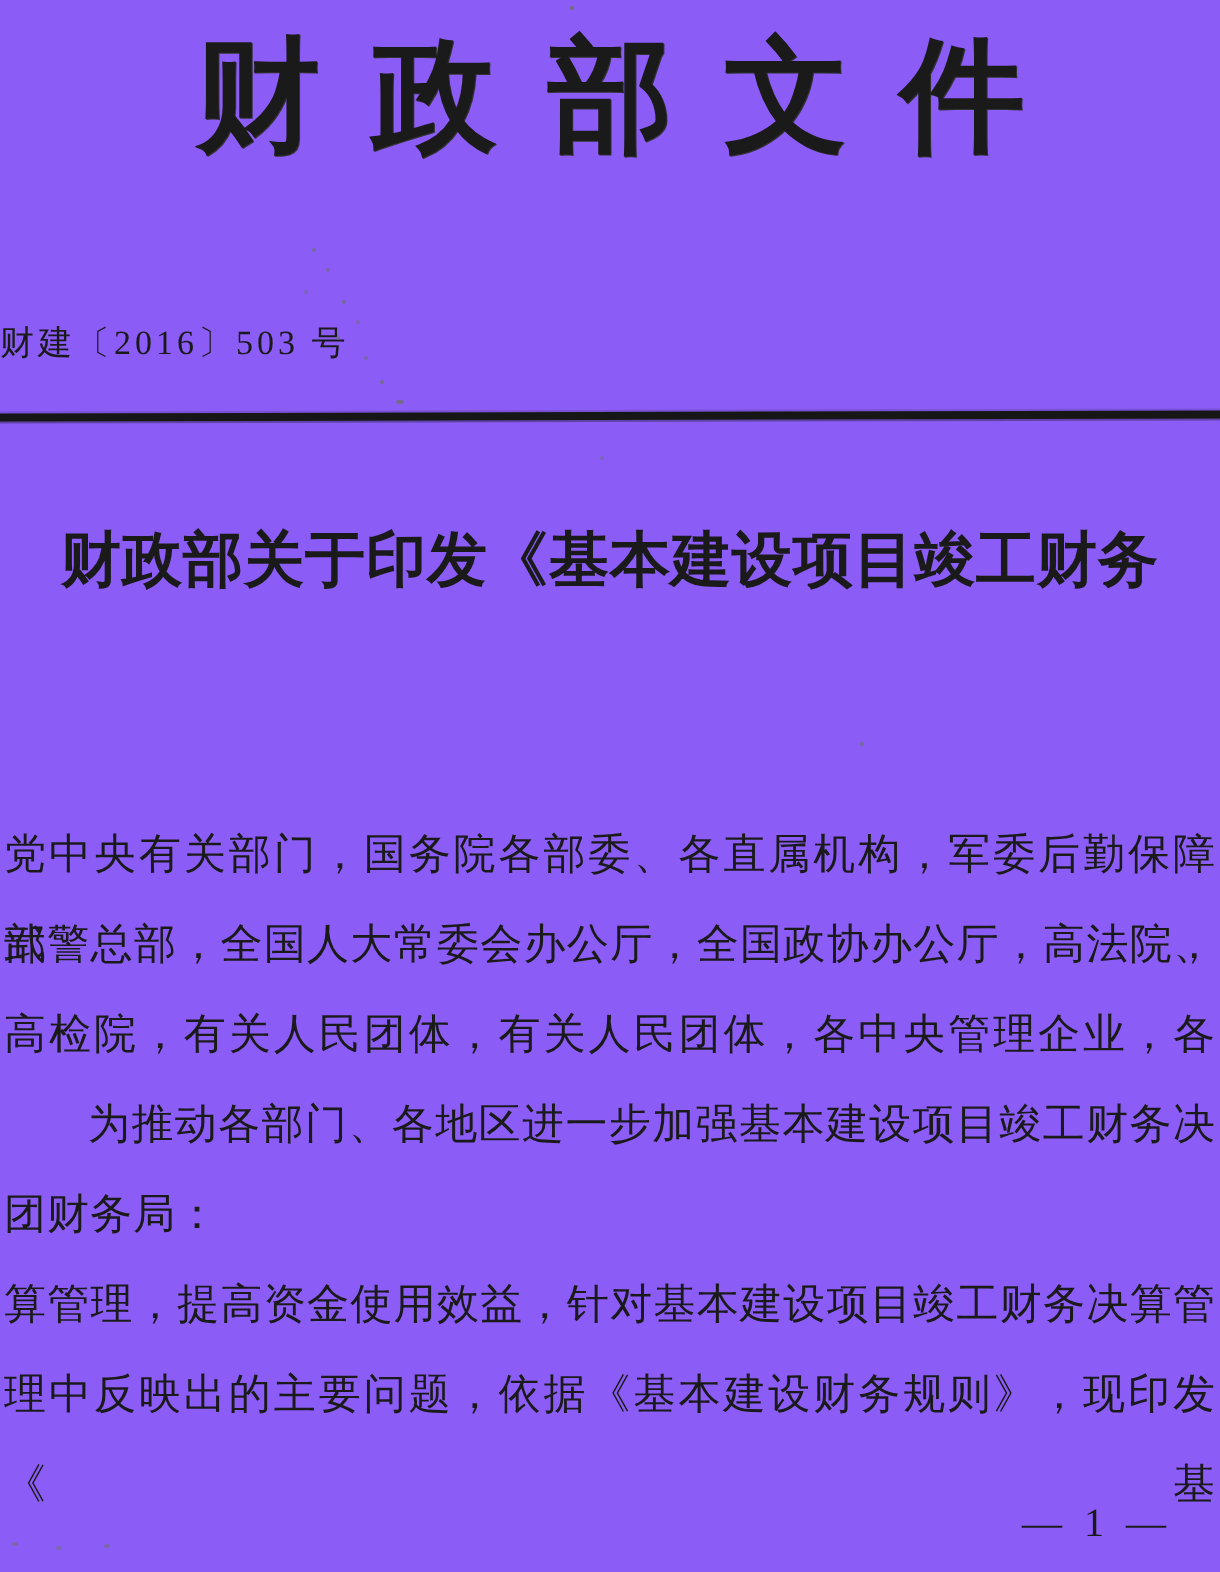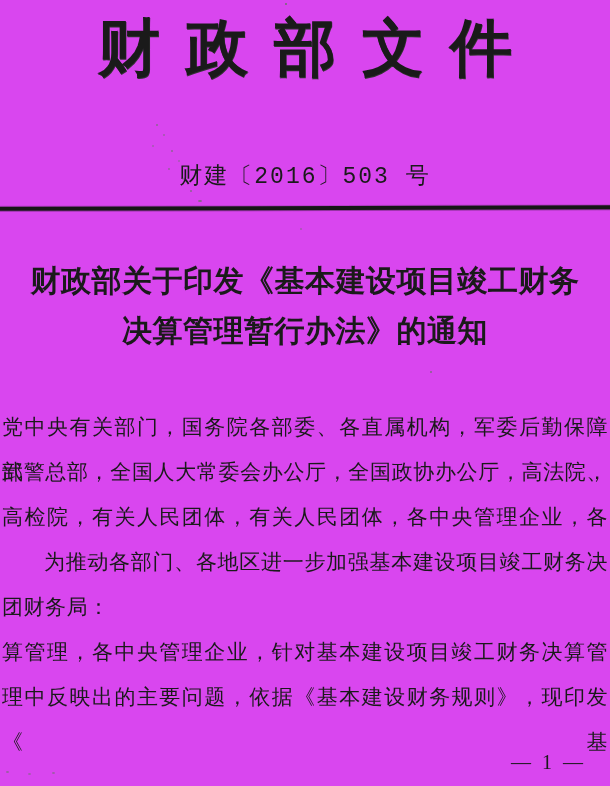--- a/index.html
+++ b/index.html
@@ -4,21 +4,21 @@
 <style>
   html, body {
     margin: 0;
     padding: 0;
     background: #ffffff;
   }
   .page {
     position: relative;
     width: 610px;
     height: 786px;
-    background: #d946ef;
+    background: #8b5cf6;
     overflow: hidden;
     font-family: "Liberation Serif", "DejaVu Serif", serif;
     color: #1a1a1a;
   }
   
   .masthead {
     position: absolute;
     top: 6px;
     left: 0;
     right: 0;
@@ -29,24 +29,23 @@
     padding-left: 26px; 
     white-space: nowrap;
     text-shadow: 0.5px 0.5px 0 #333;
   }
   
   .doc-number {
     position: absolute;
     top: 160px;
     left: 0;
     right: 0;
-    text-align: center;
-    font-size: 23px;
+    text-align: left;
+    font-size: 17px;
     letter-spacing: 2px;
-    font-family: Liberation Mono, monospace;
   }
   
   .rule {
     position: absolute;
     top: 206px;
     left: -4px;
     width: 620px;
     height: 4px;
     background: #161616;
     transform: rotate(-0.15deg);
@@ -111,30 +110,29 @@
 <div class="page">
 
   <div class="masthead">财政部文件</div>
 
   <div class="doc-number">财建〔2016〕503 号</div>
 
   <div class="rule"></div>
 
   <h1 class="title">
     <span class="title-line">财政部关于印发《基本建设项目竣工财务</span>
-    <span class="title-line">决算管理暂行办法》的通知</span>
   </h1>
 
   <div class="body-text">
     <p class="line just">党中央有关部门，国务院各部委、各直属机构，军委后勤保障部、</p>
     <p class="line just">武警总部，全国人大常委会办公厅，全国政协办公厅，高法院，</p>
     <p class="line just">高检院，有关人民团体，有关人民团体，各中央管理企业，各</p>
     <p class="line just indent">为推动各部门、各地区进一步加强基本建设项目竣工财务决</p>
     <p class="line">团财务局：</p>
-    <p class="line just">算管理，各中央管理企业，针对基本建设项目竣工财务决算管</p>
+    <p class="line just">算管理，提高资金使用效益，针对基本建设项目竣工财务决算管</p>
     <p class="line just">理中反映出的主要问题，依据《基本建设财务规则》，现印发《基</p>
   </div>
 
   <div class="page-number">— 1 —</div>
 
   <div class="speck" style="left:285px; top:3px;"></div>
   <div class="speck" style="left:156px; top:124px; opacity:.7;"></div>
   <div class="speck" style="left:163px; top:134px; opacity:.55;"></div>
   <div class="speck" style="left:152px; top:145px; opacity:.5;"></div>
   <div class="speck" style="left:171px; top:150px; opacity:.7;"></div>

